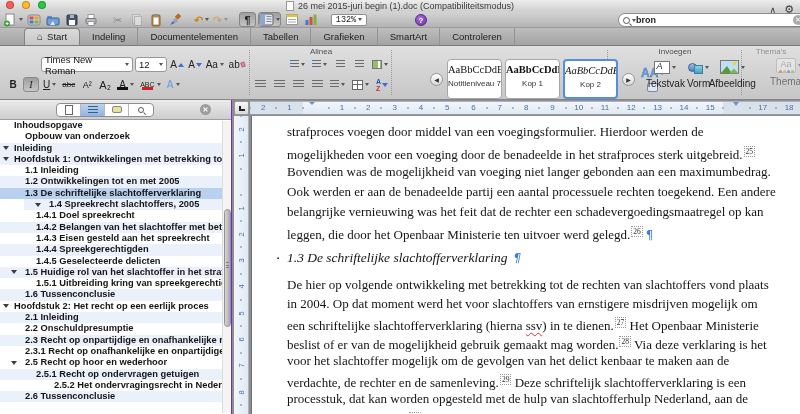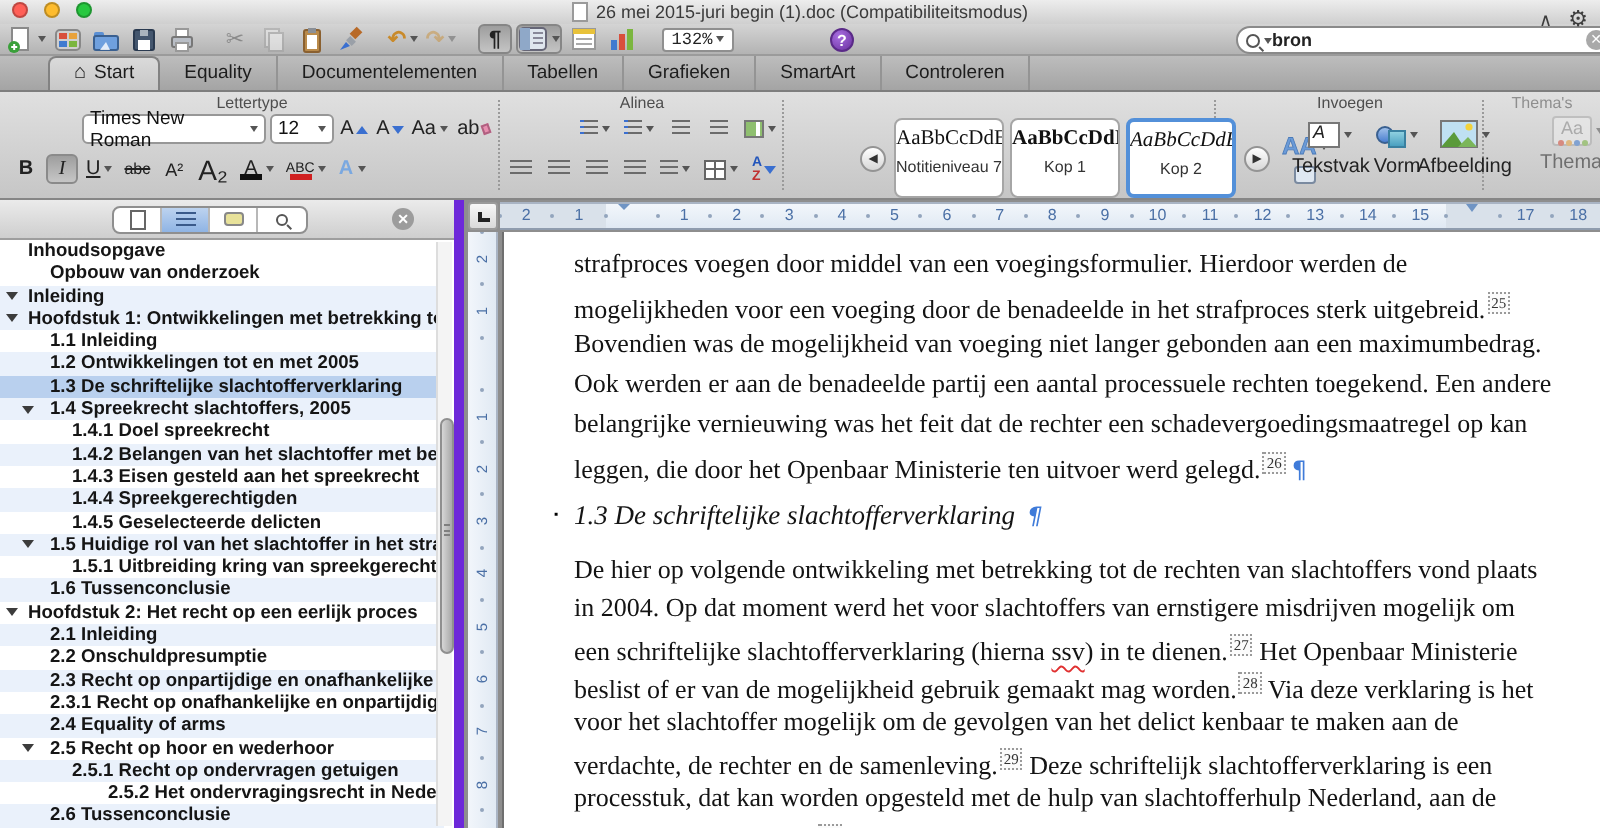--- a/index.html
+++ b/index.html
@@ -123,21 +123,21 @@
   .ic-shape2 { width:9px; height:9px; background:linear-gradient(#8fd0e0,#4aa0c0);
     border:1px solid #3a80a0; margin-left:-3px; margin-top:4px; }
   .themes-card { width:20px; height:15px; background:#eee; border:1px solid #aaa; border-radius:2px;
     text-align:center; font-size:9px; color:#888; line-height:11px; }
   .themes-dots { display:flex; gap:1px; justify-content:center; }
   .themes-dots i { width:3px; height:3px; border-radius:50%; display:block; }
   .dim-group { opacity:.55; }
 
   
   .sidebar { position:absolute; top:100px; left:0; width:232px; bottom:0; background:#fff;
-    border-right:5px solid #6d28d9; }
+    border-right:1px solid #6d28d9; }
   .sb-head { position:absolute; top:0; left:0; right:0; height:20px;
     background:linear-gradient(#ebebeb,#cecece); border-bottom:1px solid #9e9e9e; }
   .segctl { position:absolute; left:56px; top:2.5px; display:flex; height:14px; background:#fff;
     border:1px solid #8f8f8f; border-radius:4px; overflow:hidden; }
   .seg { width:24px; display:flex; align-items:center; justify-content:center;
     border-right:1px solid #b8b8b8; }
   .seg:last-child { border-right:none; }
   .seg.sel { background:linear-gradient(#bdd3ef,#8fb4e4); }
   .seg-page { width:8px; height:10px; background:#fff; border:1px solid #666; }
   .seg-lines { width:10px; height:8px;
@@ -340,21 +340,21 @@
       <span>✕</span>
     </span>
   </div>
 
   <div class="tabsrow" id="tabsrow">
       <span class="tab active">
         <span class="home-glyph">⌂</span>
         <span>Start</span>
       </span>
       <span class="tab">
-        <span>Equality</span>
+        <span>Indeling</span>
       </span>
       <span class="tab">
         <span>Documentelementen</span>
       </span>
       <span class="tab">
         <span>Tabellen</span>
       </span>
       <span class="tab">
         <span>Grafieken</span>
       </span>
@@ -370,21 +370,20 @@
     <span style="font-size:11px">⚙</span>
   </div>
 
   <div class="ribbon">
     <div class="gsep" style="left:249px"></div>
     <div class="gsep" style="left:391px"></div>
     <div class="gsep" style="left:607px"></div>
     <div class="gsep" style="left:741px"></div>
 
     <div class="group" style="left:5px;width:242px">
-      <div class="glabel">Lettertype</div>
       <div class="rowA">
         <div class="combo" style="width:106px">
           <span>Times New Roman</span>
           <i class="dd"></i>
         </div>
         <div class="combo" style="width:36px">
           <span>12</span>
           <i class="dd"></i>
         </div>
         <span class="rbtn">
@@ -406,21 +405,21 @@
       </div>
       <div class="rowB">
         <span class="rbtn fx-b">B</span>
         <span class="rbtn fx-i pressed">I</span>
         <span class="rbtn fx-u">
           <span>U</span>
             <i class="dd"></i>
         </span>
         <span class="rbtn fx-strike">abc</span>
         <span class="rbtn" style="font-size:9px">A²</span>
-        <span class="rbtn" style="font-size:14px">A₂</span>
+        <span class="rbtn" style="font-size:11px">A₂</span>
         <span class="rbtn">
           <span class="stack">
               <span>A</span>
               <i class="colbar" style="background:#111"></i>
             </span>
           <i class="dd"></i>
         </span>
         <span class="rbtn">
           <span class="stack" style="font-size:7px">
               <span>ABC</span>
@@ -589,35 +588,34 @@
       </span>
     </div>
     <div class="toclist" id="toclist">
         <div class="trow" style="padding-left: 14px;"><span>Inhoudsopgave</span></div>
         <div class="trow" style="padding-left: 25px;"><span>Opbouw van onderzoek</span></div>
         <div class="trow alt" style="padding-left: 14px;"><i class="tridis" style="left: 3px;"></i><span>Inleiding</span></div>
         <div class="trow alt" style="padding-left: 14px;"><i class="tridis" style="left: 3px;"></i><span>Hoofdstuk 1: Ontwikkelingen met betrekking tot</span></div>
         <div class="trow" style="padding-left: 25px;"><span>1.1 Inleiding</span></div>
         <div class="trow alt" style="padding-left: 25px;"><span>1.2 Ontwikkelingen tot en met 2005</span></div>
         <div class="trow sel" style="padding-left: 25px;"><span>1.3 De schriftelijke slachtofferverklaring</span></div>
-        <div class="trow alt" style="padding-left: 25px;"><i class="tridis" style="left: 11px;"></i><span>1.4 Spreekrecht slachtoffers, 2005</span></div>
+        <div class="trow alt" style="padding-left: 25px; margin-left: 24px;"><i class="tridis" style="left: 11px;"></i><span>1.4 Spreekrecht slachtoffers, 2005</span></div>
         <div class="trow" style="padding-left: 36px;"><span>1.4.1 Doel spreekrecht</span></div>
         <div class="trow alt" style="padding-left: 36px;"><span>1.4.2 Belangen van het slachtoffer met betrekking</span></div>
         <div class="trow" style="padding-left: 36px;"><span>1.4.3 Eisen gesteld aan het spreekrecht</span></div>
         <div class="trow alt" style="padding-left: 36px;"><span>1.4.4 Spreekgerechtigden</span></div>
         <div class="trow" style="padding-left: 36px;"><span>1.4.5 Geselecteerde delicten</span></div>
         <div class="trow alt" style="padding-left: 25px;"><i class="tridis" style="left: 11px;"></i><span>1.5 Huidige rol van het slachtoffer in het strafproces</span></div>
         <div class="trow" style="padding-left: 36px;"><span>1.5.1 Uitbreiding kring van spreekgerechtigden</span></div>
         <div class="trow alt" style="padding-left: 25px;"><span>1.6 Tussenconclusie</span></div>
         <div class="trow" style="padding-left: 14px;"><i class="tridis" style="left: 3px;"></i><span>Hoofdstuk 2: Het recht op een eerlijk proces</span></div>
         <div class="trow alt" style="padding-left: 25px;"><span>2.1 Inleiding</span></div>
         <div class="trow" style="padding-left: 25px;"><span>2.2 Onschuldpresumptie</span></div>
         <div class="trow alt" style="padding-left: 25px;"><span>2.3 Recht op onpartijdige en onafhankelijke rechter</span></div>
         <div class="trow" style="padding-left: 25px;"><span>2.3.1 Recht op onafhankelijke en onpartijdige rechter</span></div>
-        <div class="trow alt" style="padding-left: 25px;"><span>2.4 Equality of arms</span></div>
         <div class="trow" style="padding-left: 25px;"><i class="tridis" style="left: 11px;"></i><span>2.5 Recht op hoor en wederhoor</span></div>
         <div class="trow alt" style="padding-left: 36px;"><span>2.5.1 Recht op ondervragen getuigen</span></div>
         <div class="trow" style="padding-left: 54px;"><span>2.5.2 Het ondervragingsrecht in Nederland</span></div>
         <div class="trow alt" style="padding-left: 25px;"><span>2.6 Tussenconclusie</span></div>
       </div>
     <div class="sb-scroll">
       <div class="sb-thumb">
           <i></i>
           <i></i>
           <i></i>

